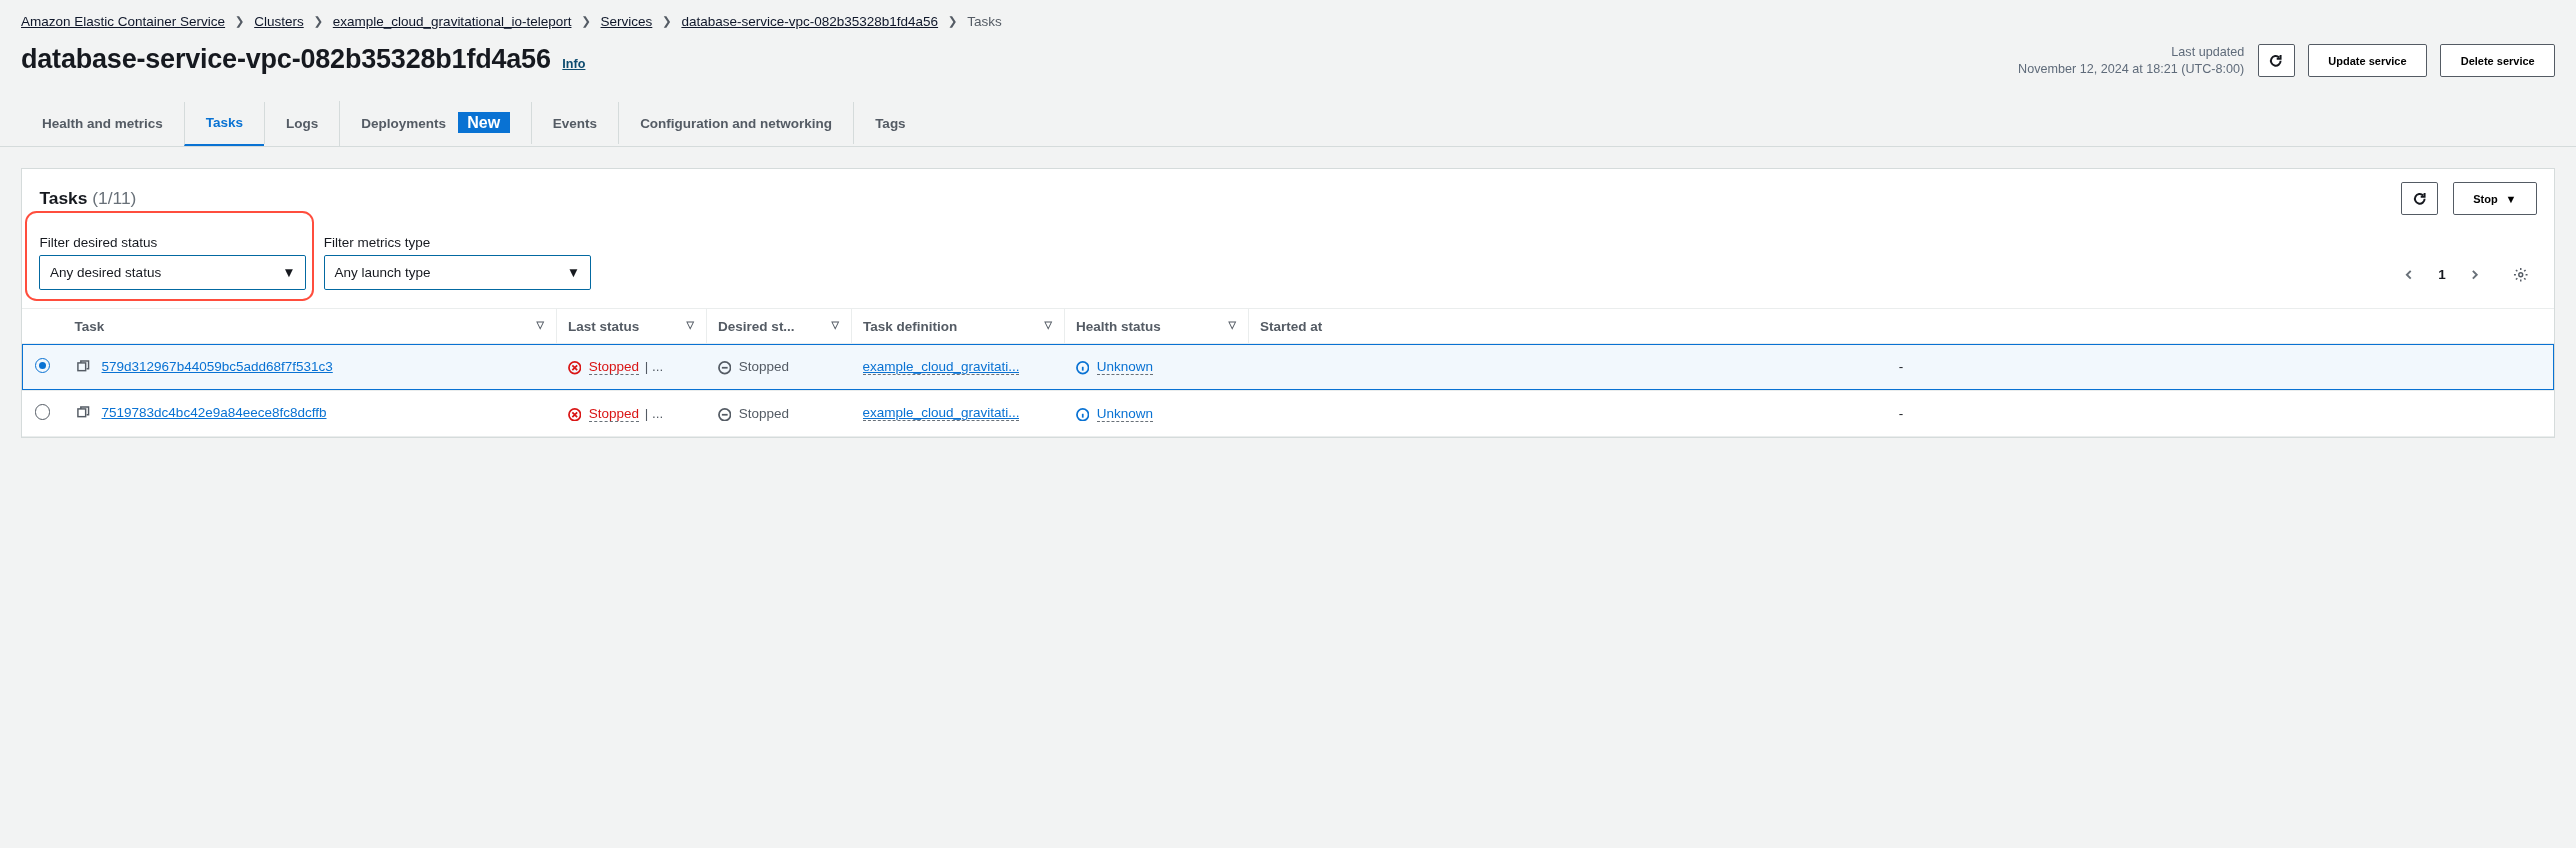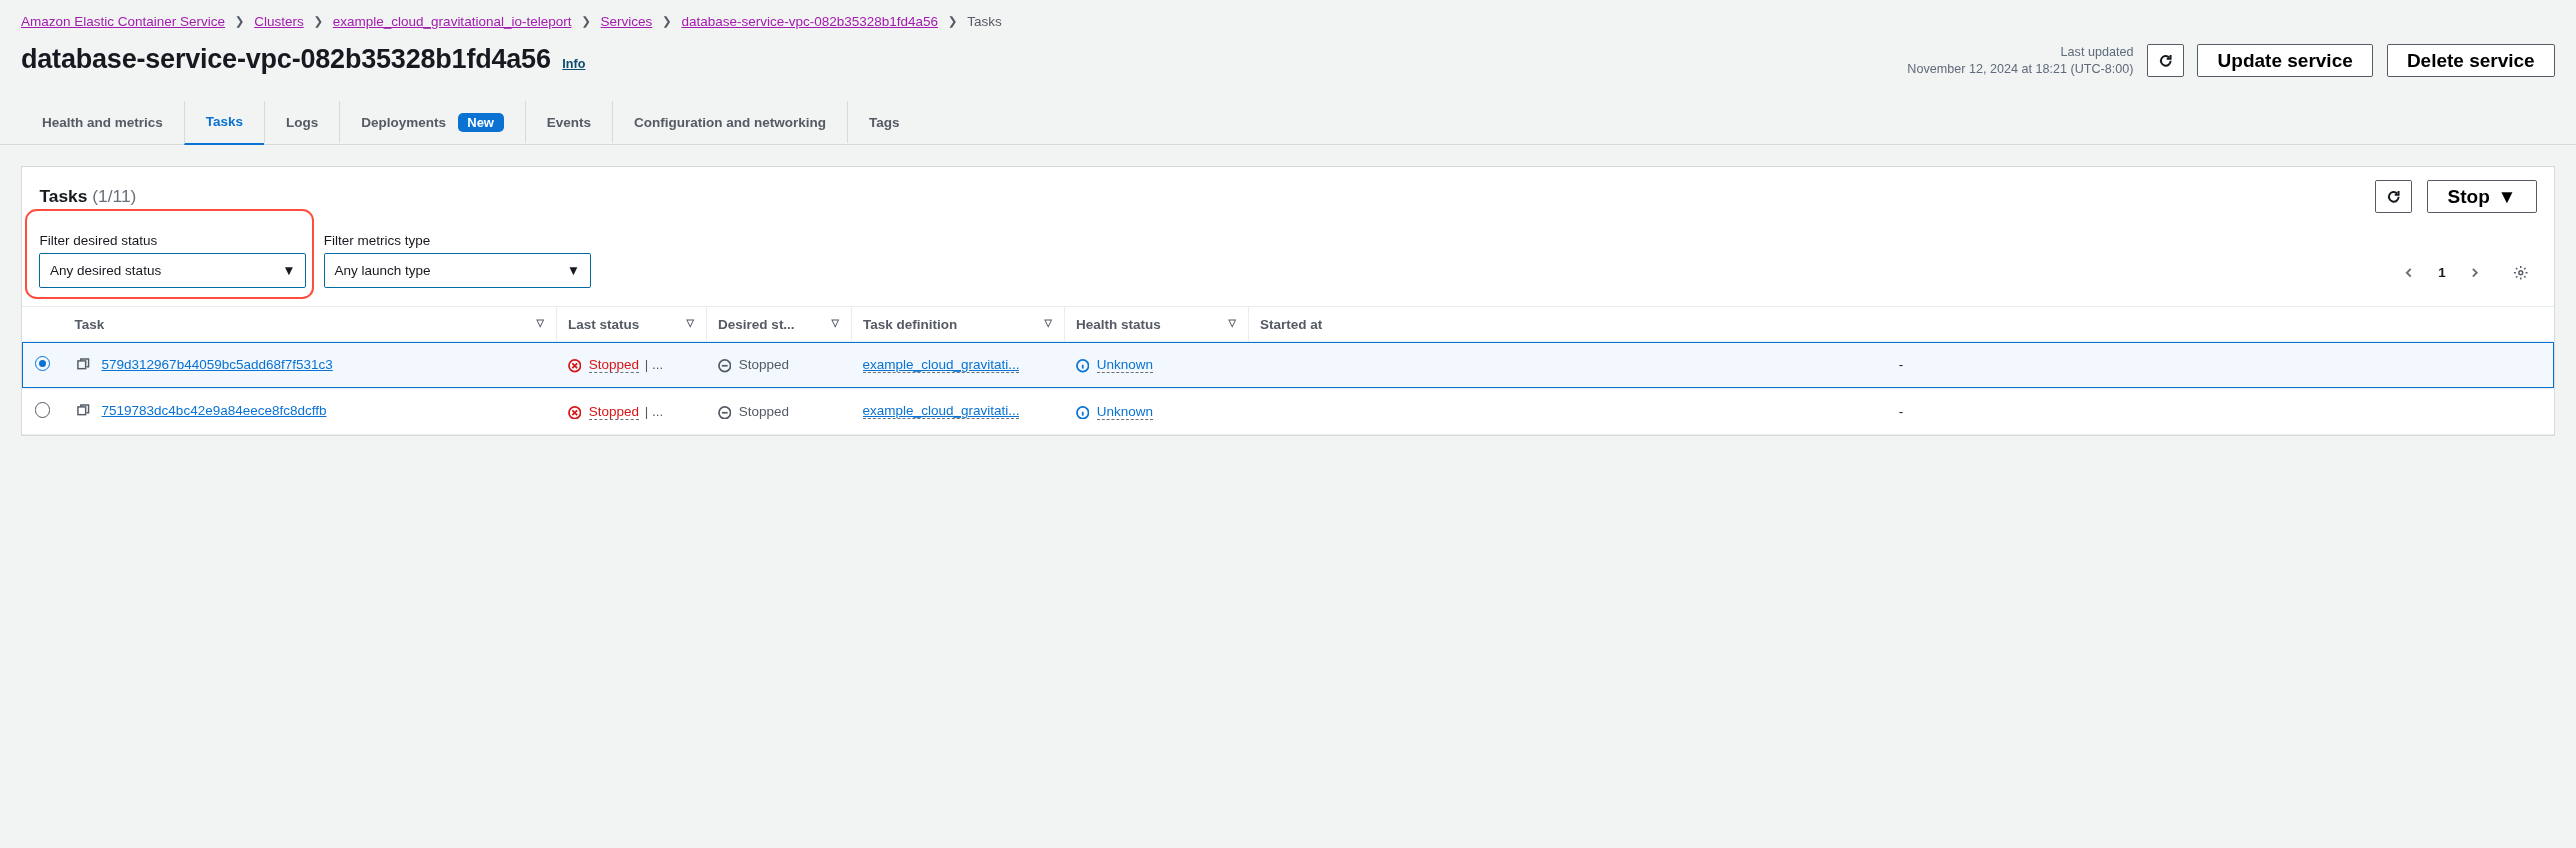--- a/index.html
+++ b/index.html
@@ -1,37 +1,37 @@
 <!DOCTYPE html>
 <html><head>
   <meta charset="utf-8">
   <style>
     * { margin: 0; padding: 0; box-sizing: border-box; }
     body { font-family: "Amazon Ember", "Helvetica Neue", Arial, sans-serif; background: #f2f3f3; color: #16191f; font-size: 13.5px; }
     
     .breadcrumb { padding: 13.5px 21px 7.7px; display: flex; align-items: center; flex-wrap: wrap; gap: 9.7px; }
-    .breadcrumb a { color: #a21caf; text-decoration: underline; }
+    .breadcrumb a { color: #0f172a; text-decoration: underline; }
     .breadcrumb .sep { color: #545b64; font-size: 11.6px; }
     .breadcrumb .current { color: #545b64; }
     
     .header-row { display: flex; align-items: flex-start; justify-content: space-between; padding: 7.7px 21px 23px; }
     .title-group { display: flex; align-items: baseline; gap: 11.6px; }
     .title-group h1 { font-size: 27px; font-weight: 700; letter-spacing: -0.2px; }
     .info-link { color: #0c4a6e; font-weight: 700; font-size: 12.6px; }
     
     .header-actions { display: flex; align-items: center; gap: 13.5px; }
     .last-updated { text-align: right; color: #5f6b7a; font-size: 12.6px; line-height: 1.35; }
-    .btn { background: #fff; border: 1px solid #545b64; border-radius: 1.9px; padding: 5.8px 19.3px; font-size: 19px; font-weight: 700; cursor: pointer; height: 33px; display:inline-flex; align-items:center; justify-content:center; }
+    .btn { background: #fff; border: 1px solid #545b64; border-radius: 1.9px; padding: 5.8px 19.3px; font-size: 11px; font-weight: 700; cursor: pointer; height: 33px; display:inline-flex; align-items:center; justify-content:center; }
     .btn-icon { padding: 5.8px 9.7px; }
     
     .tabbar { display: flex; align-items:center; border-bottom: 1px solid #d5dbdb; padding: 0 21px; margin-bottom: 21px; }
     .tab { padding: 13.5px 21px; font-weight: 700; color: #545b64; cursor: pointer; border-left: 1px solid #d5dbdb; }
     .tab:first-child { border-left: none; }
     .tab.active { color: #0972d3; border-bottom: 2.9px solid #0972d3; margin-bottom: -1px; }
-    .tab .badge { background: #0972d3; color: #fff; border-radius: 5px; padding: 1.9px 9.7px; font-size: 13px; margin-left: 7.7px; margin-top: 28px; }
+    .tab .badge { background: #0972d3; color: #fff; border-radius: 0; padding: 1.9px 9.7px; font-size: 16px; margin-left: 7.7px; margin-top: 28px; }
     
     .panel { background: #fff; border: 1px solid #d5dbdb; border-radius: 0; margin: 12px 21px; }
     .panel-header { display: flex; justify-content: space-between; align-items: center; padding: 13.5px 17.4px; }
     .panel-header h2 { font-size: 17.4px; font-weight: 700; }
     .panel-header .count { color: #687078; font-weight: 400; }
     .panel-header .actions { display: flex; gap: 15px; }
     .stop-btn .caret { margin-left: 7.7px; }
     
     .filters-row { display: flex; align-items: flex-end; gap: 17.4px; padding: 5.8px 17.4px 17.4px; }
     .search-wrap { flex: 1; display:flex; align-items:center; border: 1px solid #687078; border-radius: 1.9px; height: 35px; padding: 0 7.7px; gap:7.7px; }

